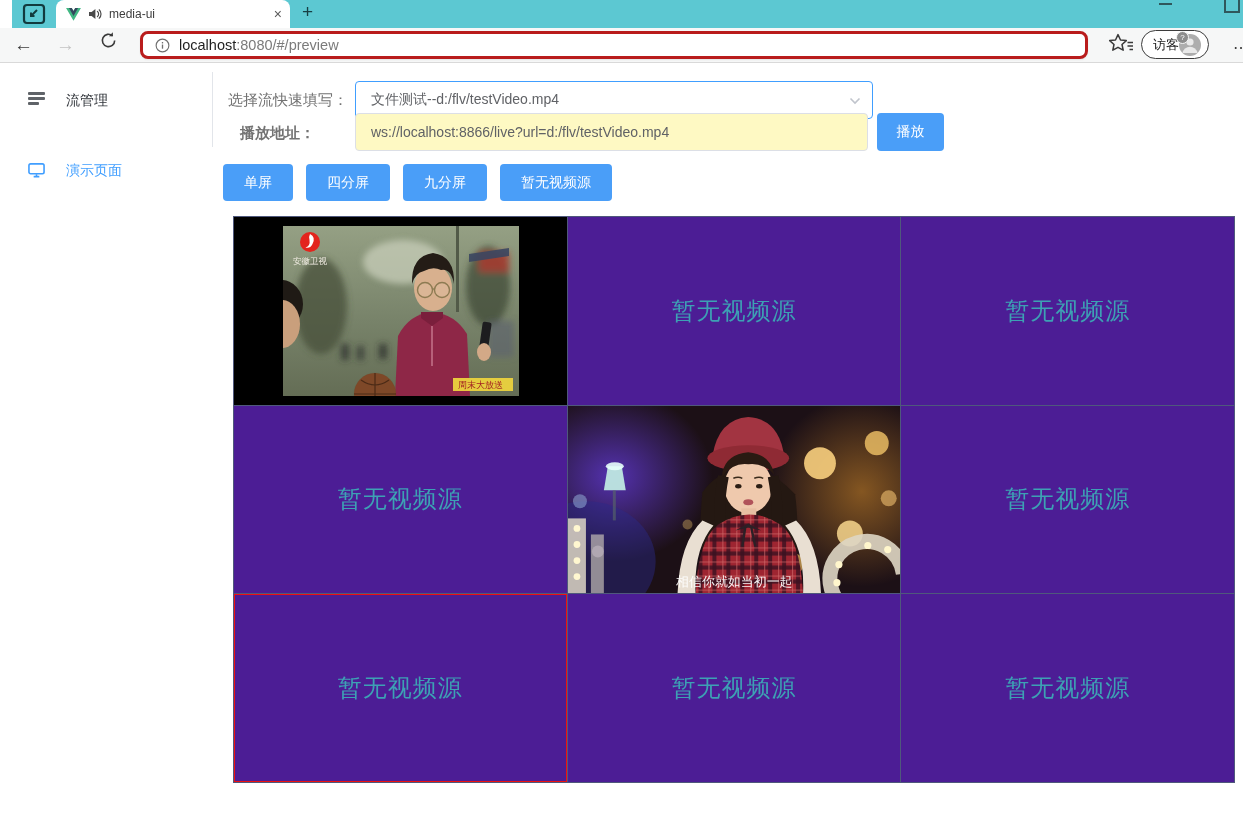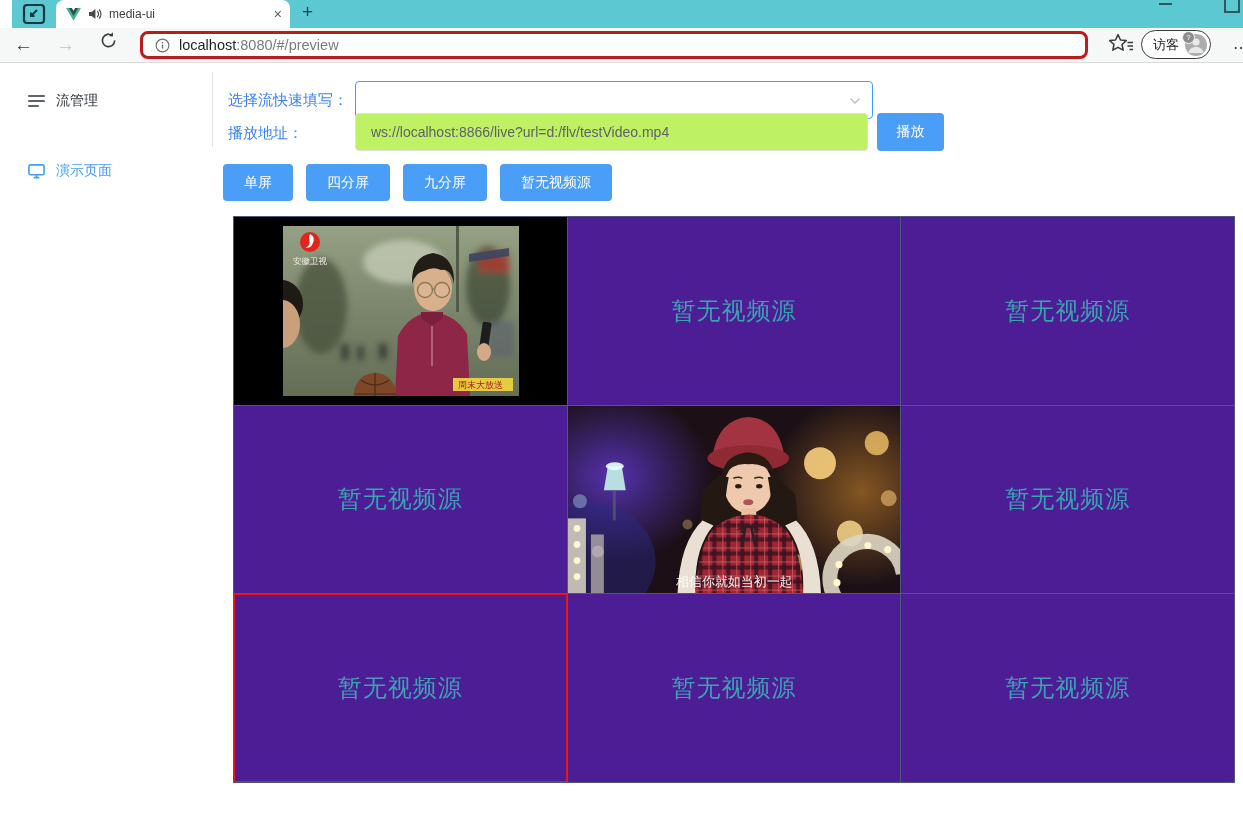--- a/index.html
+++ b/index.html
@@ -20,42 +20,42 @@
   .win-max{position:absolute;left:1212px;top:-5px;width:12px;height:14px;border:2px solid #2f575c;background:transparent;}
   .toolbar{position:absolute;left:0;top:28px;width:1243px;height:34px;background:#f6f7f7;border-bottom:1px solid #d9d9d9;box-sizing:content-box;}
   .nav-ic{position:absolute;top:32px;font-size:19px;color:#3a3a3a;line-height:26px;}
   .nav-fwd{color:#c3c3c3;}
   .urlbar{position:absolute;left:140px;top:31px;width:948px;height:28px;background:#ffffff;border:3px solid #b91c1c;
     border-radius:8px;box-shadow:0 1px 2px rgba(0,0,0,.07);display:flex;align-items:center;gap:9px;padding:0 12px;box-sizing:border-box;}
   .url-text{font-size:14.5px;color:#1f1f1f;white-space:nowrap;}
   .url-text .dim{color:#7b7b7b;}
   .fav-star{position:absolute;left:1108px;top:33px;width:26px;height:22px;}
   .profile-pill{position:absolute;left:1141px;top:30px;height:29px;min-width:68px;border:1.6px solid #3c3c3c;border-radius:16px;
-    display:flex;align-items:center;gap:6px;padding:0 3px 0 11px;box-sizing:border-box;background:#fff;}
+    display:flex;align-items:center;padding:0 3px 0 11px;box-sizing:border-box;background:#fff;}
   .profile-label{font-size:13px;color:#222;}
   .avatar{width:22px;height:22px;border-radius:50%;background:#adadad;position:relative;overflow:visible;}
   .avatar svg{position:absolute;left:0;top:0;}
   .avatar-badge{position:absolute;left:-3px;top:-3px;width:11px;height:11px;border-radius:50%;background:#8d8d8d;border:1.5px solid #f6f7f7;
     color:#fff;font-size:8px;line-height:11px;text-align:center;}
   .more-dots{position:absolute;left:1233px;top:38px;font-size:16px;color:#3a3a3a;letter-spacing:1px;}
   
-  .side-item{position:absolute;display:flex;align-items:center;gap:11px;cursor:pointer;}
+  .side-item{position:absolute;display:flex;align-items:flex-start;gap:21px;cursor:pointer;}
   .side-item .lbl{font-size:14px;}
   .side-item.active .lbl{color:#409eff;}
   .side-item.normal .lbl{color:#30343a;}
   .stream-ic span{display:block;height:2.5px;background:#5f6368;border-radius:1px;margin-bottom:2.5px;}
   .v-divider{position:absolute;left:212px;top:72px;width:1px;height:75px;background:#e2e5ea;}
   
-  .form-label{position:absolute;font-size:15px;color:#3b82f6;}
+  .form-label{position:absolute;font-size:15px;color:#737373;}
   .el-select{position:absolute;left:355px;top:81px;width:518px;height:38px;border:1px solid #409eff;border-radius:4px;
     background:#fff;display:flex;align-items:center;padding:0 30px 0 15px;box-sizing:border-box;cursor:pointer;}
   .el-select .val{font-size:14px;color:#606266;flex:1;white-space:nowrap;overflow:hidden;}
   .el-select .chev{position:absolute;right:11px;top:15px;}
   .el-input{position:absolute;left:355px;top:113px;width:513px;height:38px;border:1px solid #dcdfe6;border-radius:4px;
-    font-size:14px;color:#606266;padding:8px 15px;box-sizing:border-box;outline:none;font-family:"Liberation Sans",sans-serif;background:#bef264;}
+    font-size:14px;color:#606266;padding:8px 15px;box-sizing:border-box;outline:none;font-family:"Liberation Sans",sans-serif;background:#fef9c3;}
   .btn{background:#4a9ef8;color:#fff;border:none;border-radius:4px;font-size:14px;
     font-family:"Liberation Sans",sans-serif;cursor:pointer;}
   .play-btn{position:absolute;left:877px;top:113px;width:67px;height:38px;}
   .btn-row{position:absolute;left:223px;top:164px;display:flex;gap:13px;}
   .btn-row .btn{height:37px;padding:0 21px;}
   
   .grid{position:absolute;left:233px;top:216px;width:1002px;height:567px;
     display:grid;grid-template-columns:repeat(3,1fr);grid-template-rows:repeat(3,1fr);
     gap:1px;background:#4f587c;border:1px solid #4f587c;box-sizing:border-box;}
   .cell{background:#4c1d95;position:relative;display:flex;align-items:center;justify-content:center;overflow:hidden;}
@@ -142,26 +142,27 @@
   <svg width="17" height="16" viewBox="0 0 18 16">
     <rect x="1" y="1.5" width="16" height="10.5" rx="1.8" fill="none" stroke="#409eff" stroke-width="1.7"></rect>
     <path d="M6 15 H12 M9 12.5 V15" stroke="#409eff" stroke-width="1.7"></path>
   </svg>
   <span class="lbl">演示页面</span>
 </div>
 <div class="v-divider"></div>
 
 <span class="form-label" style="left:228px;top:91px;">选择流快速填写：</span>
 <div class="el-select">
+  <span class="val">文件测试--d:/flv/testVideo.mp4</span>
   <svg class="chev" width="12" height="8" viewBox="0 0 12 8">
     <path d="M1.5 1.5 L6 6 L10.5 1.5" fill="none" stroke="#c0c4cc" stroke-width="1.6"></path>
   </svg>
 </div>
 
-<span class="form-label" style="left:228px;top:124px;">播放地址：</span>
+<span class="form-label" style="left:240px;top:124px;font-weight:bold;">播放地址：</span>
 <input class="el-input" readonly="" value="ws://localhost:8866/live?url=d:/flv/testVideo.mp4" style="">
 <button class="btn play-btn">播放</button>
 
 <div class="btn-row">
   <button class="btn">单屏</button>
   <button class="btn">四分屏</button>
   <button class="btn">九分屏</button>
   <button class="btn">暂无视频源</button>
 </div>
 

